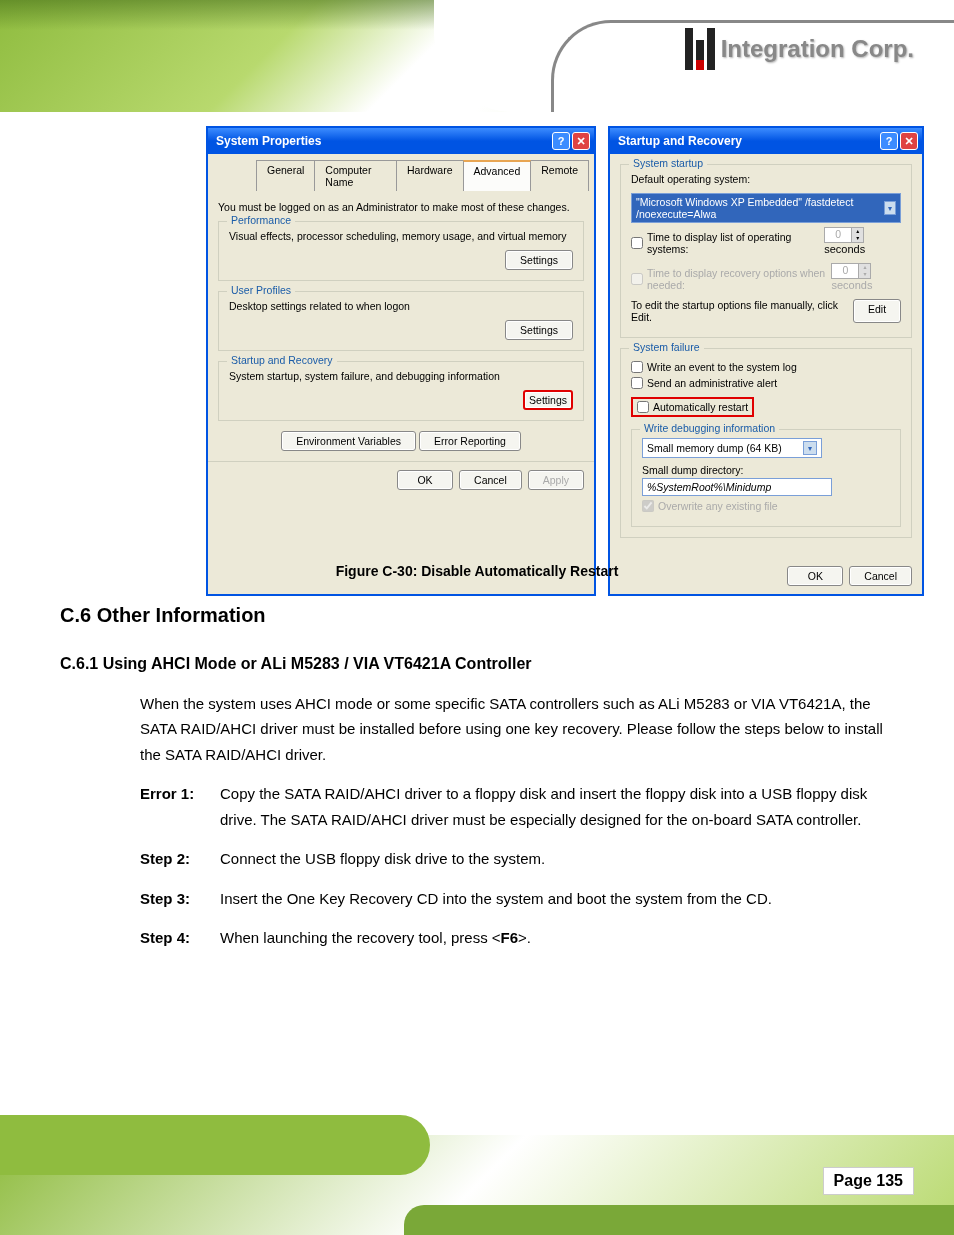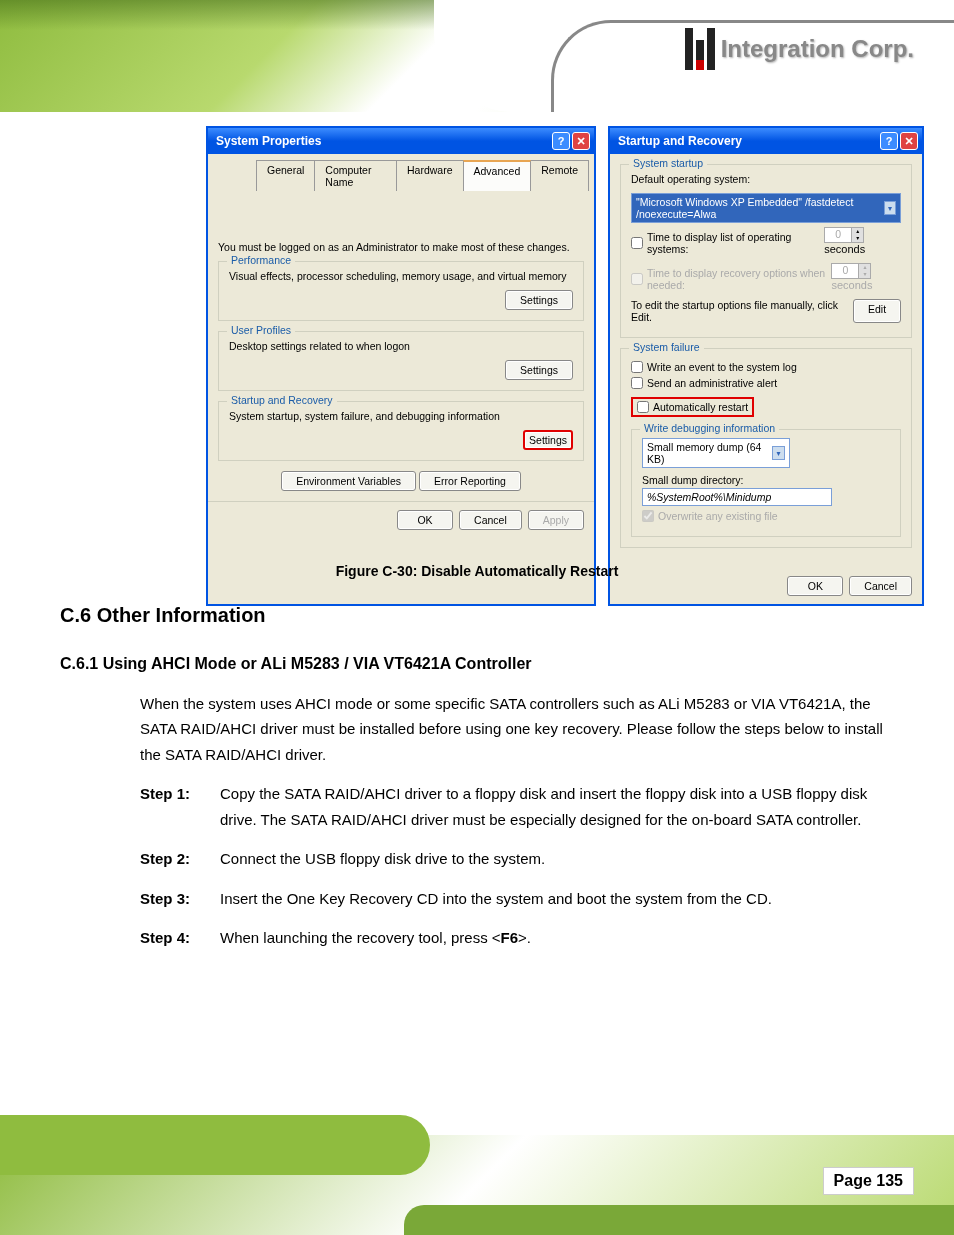--- a/index.html
+++ b/index.html
@@ -146,21 +146,20 @@
     background: #fcfcfa;
     border-top: 2px solid #e8a552;
     z-index: 2;
   }
   .dlg-body {
     padding: 10px;
   }
   .info-text {
     font-size: 10.5px;
     margin-bottom: 8px;
-    margin-top: 40px;
   }
   .fieldset {
     border: 1px solid #d0d0c0;
     padding: 8px 10px 10px 10px;
     margin-bottom: 10px;
     position: relative;
   }
   .legend {
     position: absolute;
     top: -8px; left: 8px;
@@ -431,21 +430,21 @@
         <label class="check-row">
           <input type="checkbox" style="">
           <span>Send an administrative alert</span>
         </label>
         <label class="check-row red-box" style="display:inline-flex">
           <input type="checkbox" style="">
           <span>Automatically restart</span>
         </label>
         <div class="fieldset" style="margin-top:8px;margin-bottom:0">
           <div class="legend">Write debugging information</div>
-          <div class="select white" style="width:148px">
+          <div class="select white" style="width:180px">
             <span>Small memory dump (64 KB)</span>
             <span class="dropdown-arrow">▾</span>
           </div>
           <div class="field-desc" style="margin-top:6px;margin-bottom:2px">Small dump directory:</div>
           <div class="txt-input"><span>%SystemRoot%\Minidump</span></div>
           <label class="check-row disabled">
             <input type="checkbox" checked="" disabled="" style="">
             <span>Overwrite any existing file</span>
           </label>
         </div>
@@ -460,21 +459,21 @@
 
 <div class="doc">
   <p class="fig-caption">Figure C-30: Disable Automatically Restart</p>
 
   <p class="bold" style="font-size:20px">C.6 Other Information</p>
   <p class="bold" style="font-size:16px;margin-top:18px">C.6.1 Using AHCI Mode or ALi M5283 / VIA VT6421A Controller</p>
 
   <p style="padding-left:80px;">When the system uses AHCI mode or some specific SATA controllers such as ALi M5283 or VIA VT6421A, the SATA RAID/AHCI driver must be installed before using one key recovery. Please follow the steps below to install the SATA RAID/AHCI driver.</p>
 
   <div class="step">
-    <span class="step-lbl">Step 1:</span>
+    <span class="step-lbl">Error 1:</span>
     <span>Copy the SATA RAID/AHCI driver to a floppy disk and insert the floppy disk into a USB floppy disk drive. The SATA RAID/AHCI driver must be especially designed for the on-board SATA controller.</span>
   </div>
   <div class="step">
     <span class="step-lbl">Step 2:</span>
     <span>Connect the USB floppy disk drive to the system.</span>
   </div>
   <div class="step">
     <span class="step-lbl">Step 3:</span>
     <span>Insert the One Key Recovery CD into the system and boot the system from the CD.</span>
   </div>

